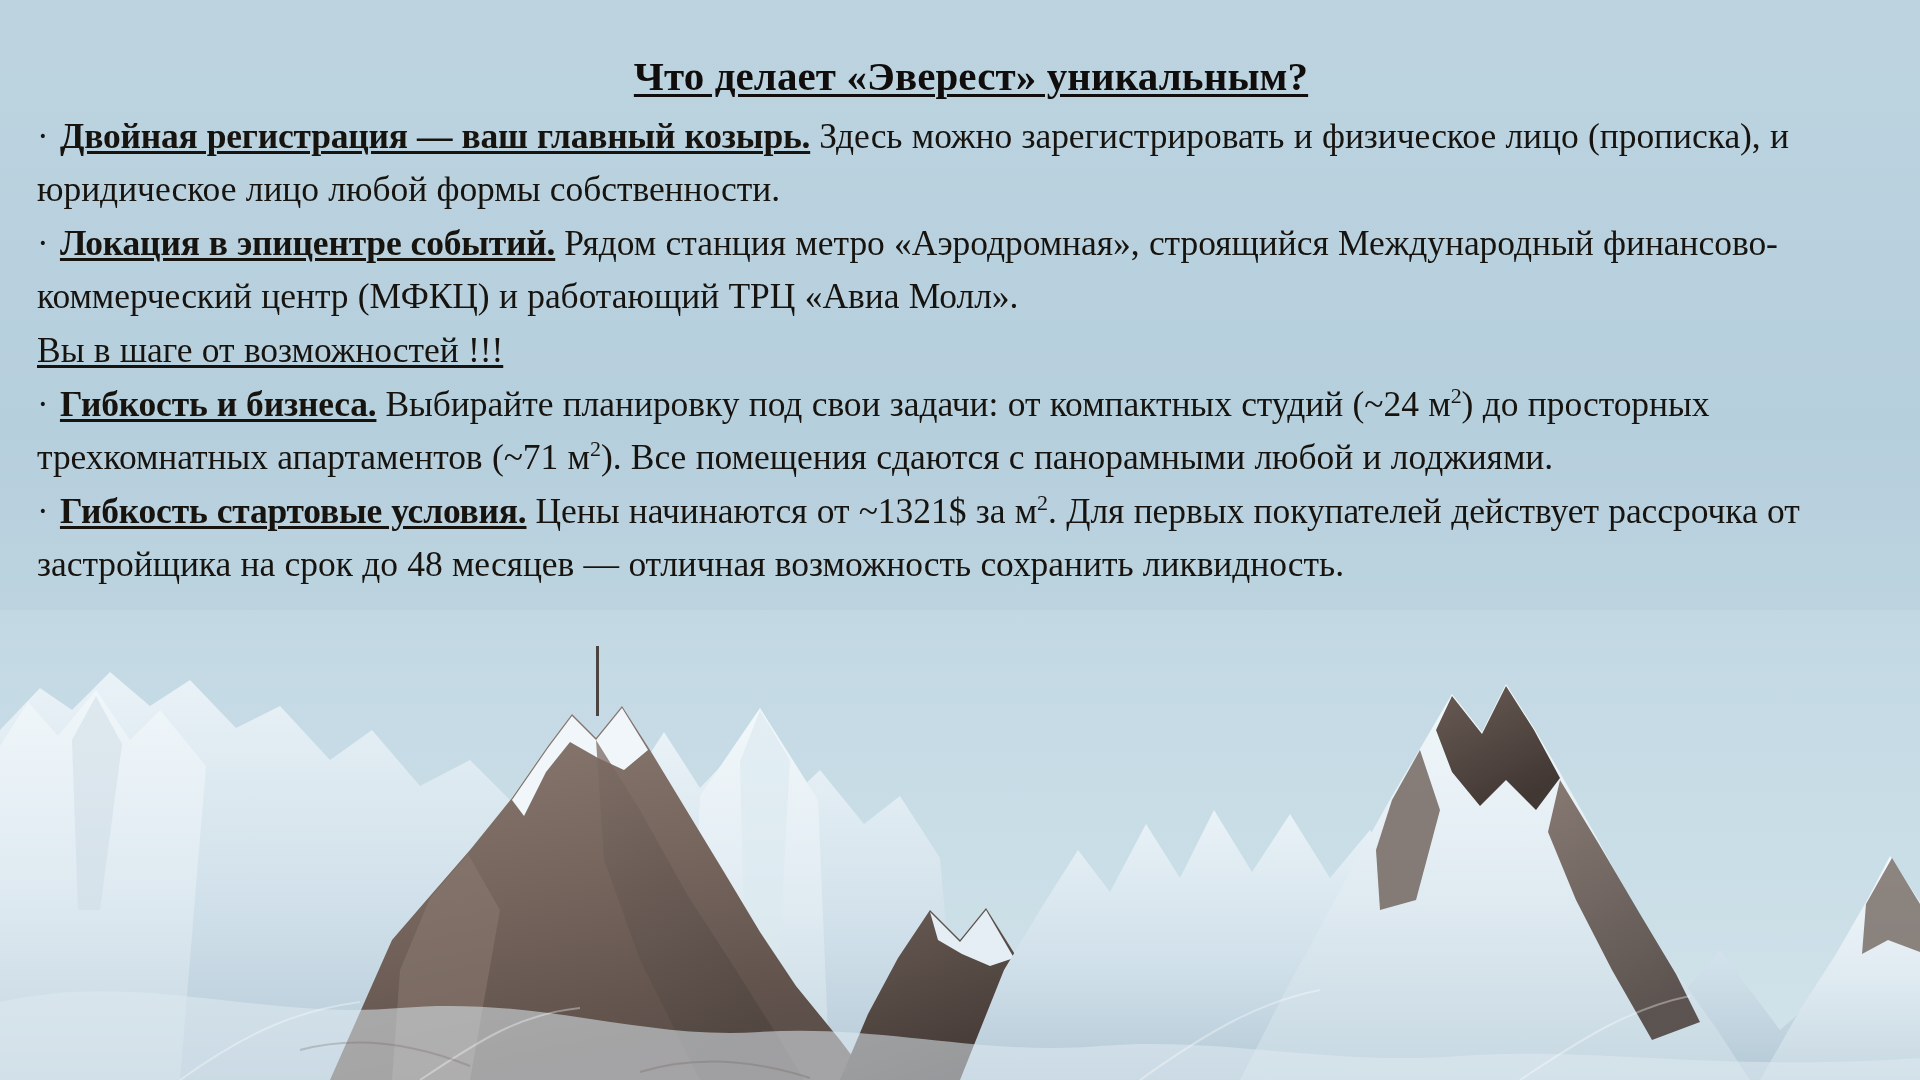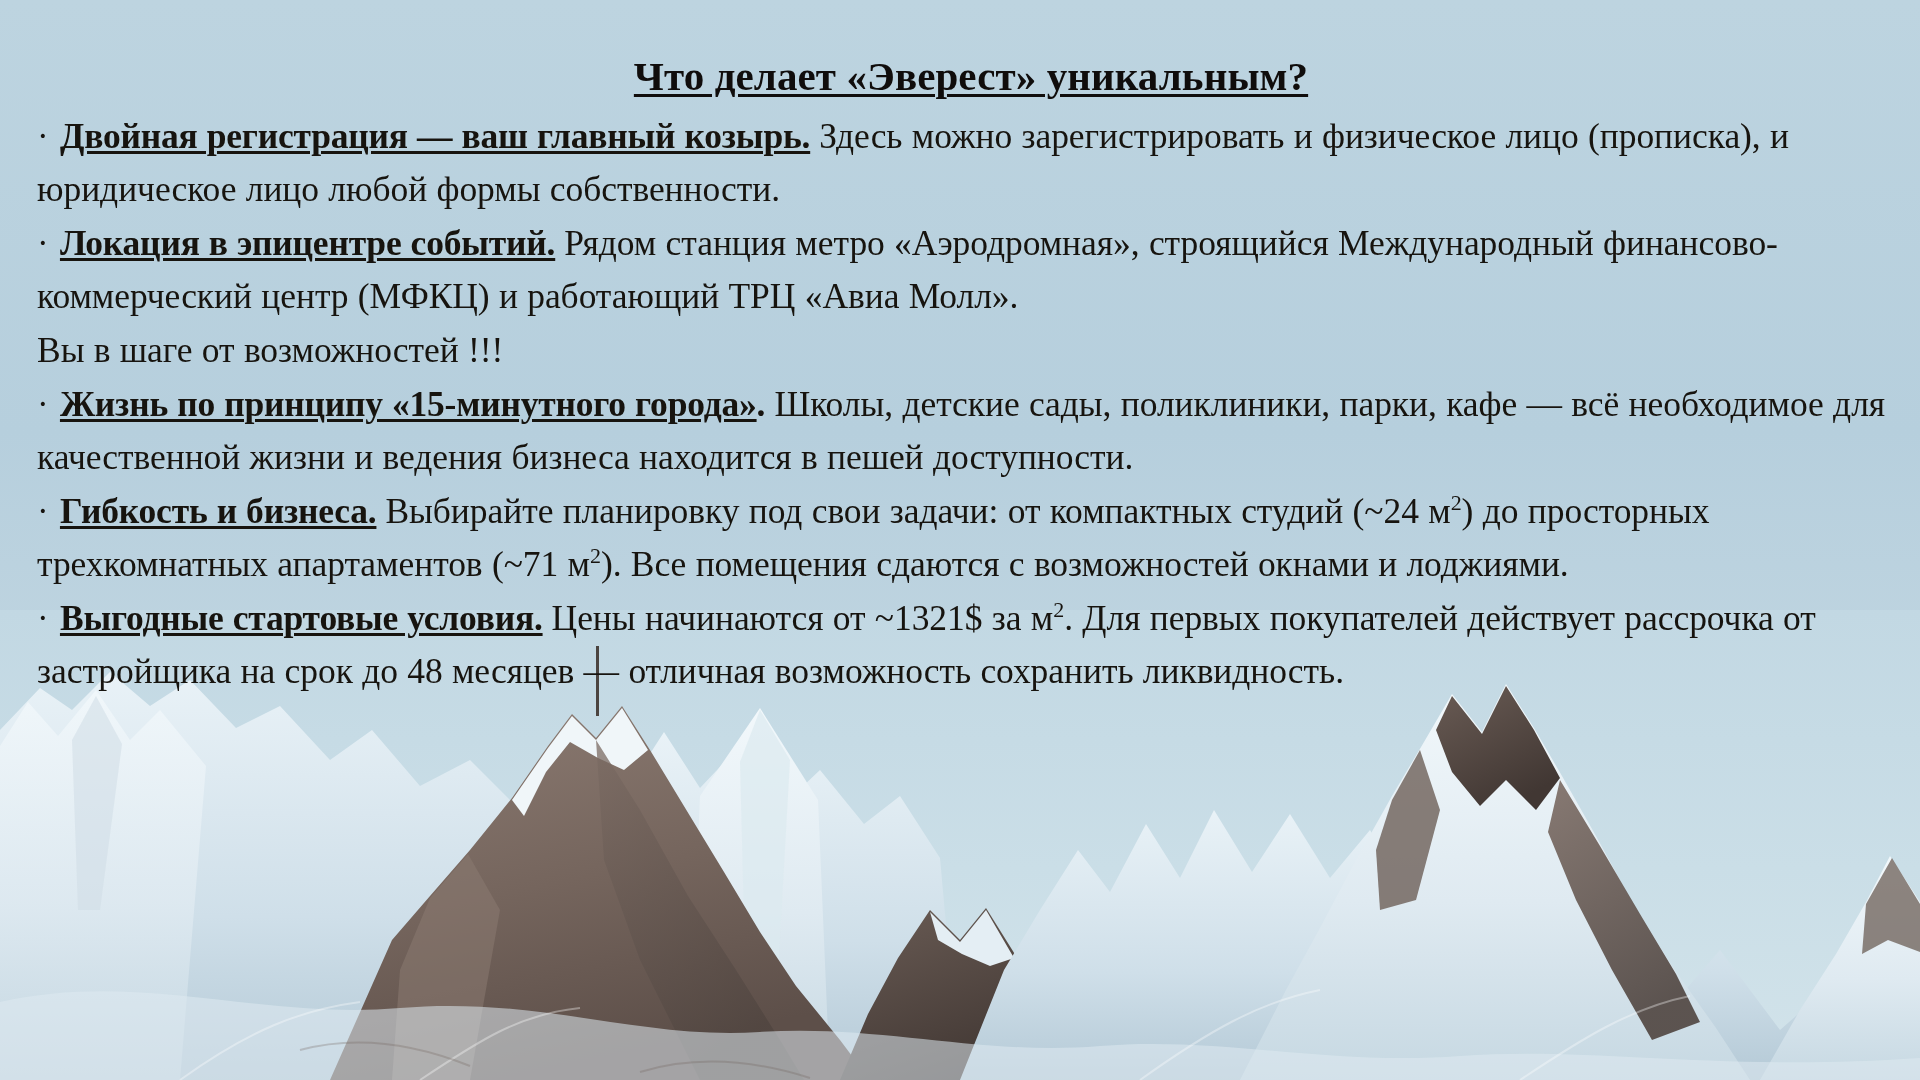--- a/index.html
+++ b/index.html
@@ -86,20 +86,21 @@
     font-weight: bold;
     text-decoration: underline;
     text-underline-offset: 3px;
     text-decoration-thickness: 3px;
     letter-spacing: -0.2px;
   }
   b.lead-nounder {
     font-weight: bold;
   }
   .uline {
+    text-decoration: underline;
     text-underline-offset: 3px;
     text-decoration-thickness: 3px;
   }
   sup { font-size: 0.62em; vertical-align: super; line-height: 0; }
 
   .sp { display: inline-block; width: 9px; }
 </style>
 </head>
 <body>
 
@@ -211,30 +212,26 @@
 
       <p class="para">
         <span class="bullet-dot">·</span>
         <b class="lead">Локация в эпицентре событий.</b><span class="sp"></span><span>Рядом станция метро «Аэродромная», строящийся Международный финансово-коммерческий центр (МФКЦ) и работающий ТРЦ «Авиа Молл».</span>
       </p>
 
       <p class="para">
         <span class="uline">Вы в шаге от возможностей !!!</span>
       </p>
 
-      <p class="para">
-        <span class="bullet-dot">·</span>
-        <b class="lead">Жизнь по принципу «15-минутного города»</b><b class="lead-nounder">.</b><span class="sp"></span><span>Школы, детские сады, поликлиники, парки, кафе — всё необходимое для качественной жизни и ведения бизнеса находится в пешей доступности.</span>
-      </p>
-
-      <p class="para">
-        <span class="bullet-dot">·</span>
-        <b class="lead">Гибкость и бизнеса.</b><span class="sp"></span><span>Выбирайте планировку под свои задачи: от компактных студий (~24 м</span><sup>2</sup><span>) до просторных трехкомнатных апартаментов (~71 м</span><sup>2</sup><span>). Все помещения сдаются с возможностей окнами и лоджиями.</span>
-      </p>
-
-      <p class="para">
-        <span class="bullet-dot">·</span>
-        <b class="lead">Выгодные стартовые условия.</b><span class="sp"></span><span>Цены начинаются от ~1321$ за м</span><sup>2</sup><span>. Для первых покупателей действует рассрочка от застройщика на срок до 48 месяцев — отличная возможность сохранить ликвидность.</span>
+
+      <p class="para">
+        <span class="bullet-dot">·</span>
+        <b class="lead">Гибкость и бизнеса.</b><span class="sp"></span><span>Выбирайте планировку под свои задачи: от компактных студий (~24 м</span><sup>2</sup><span>) до просторных трехкомнатных апартаментов (~71 м</span><sup>2</sup><span>). Все помещения сдаются с панорамными любой и лоджиями.</span>
+      </p>
+
+      <p class="para">
+        <span class="bullet-dot">·</span>
+        <b class="lead">Гибкость стартовые условия.</b><span class="sp"></span><span>Цены начинаются от ~1321$ за м</span><sup>2</sup><span>. Для первых покупателей действует рассрочка от застройщика на срок до 48 месяцев — отличная возможность сохранить ликвидность.</span>
       </p>
 
     </div>
   </div>
 </div>
 
 </body></html>

